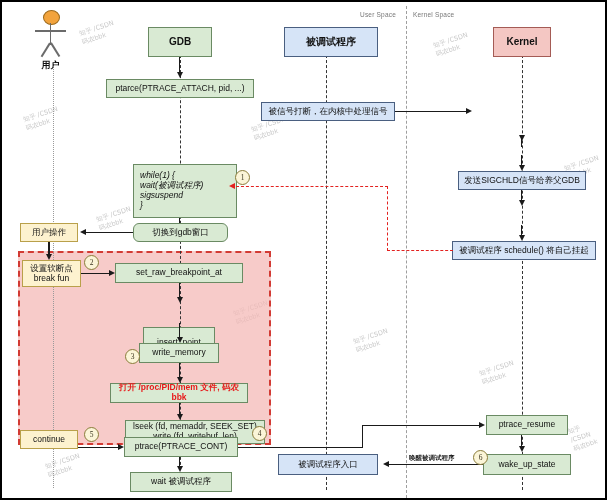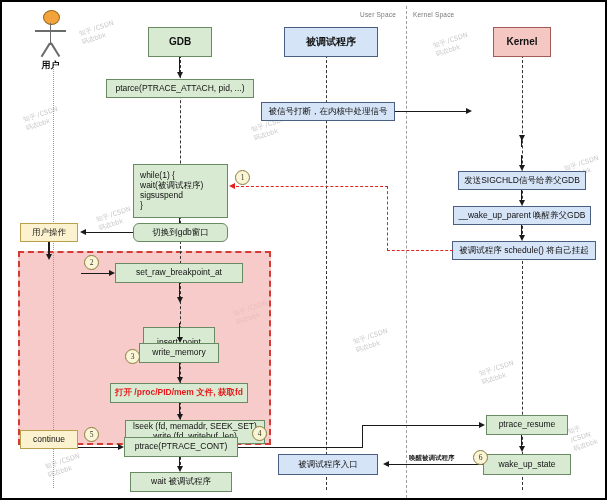--- a/index.html
+++ b/index.html
@@ -107,57 +107,59 @@
   </div>
 
   <div class="box blue lifeline-head" style="left:282px;top:25px;width:94px;height:30px;">被调试程序</div>
   <div class="box green lifeline-head" style="left:146px;top:25px;width:64px;height:30px;">GDB</div>
   <div class="box pink lifeline-head" style="left:491px;top:25px;width:58px;height:30px;">Kernel</div>
 
   <div class="seg v" style="left:177px;top:55px;height:17px;"></div>
   <div class="arrow ar-down" style="left:174.5px;top:70px;"></div>
   <div class="box green" style="left:104px;top:77px;width:148px;height:19px;">ptarce(PTRACE_ATTACH, pid, ...)</div>
 
-  <div class="box green" style="left:131px;top:162px;width:95px;height:54px;text-align:left;justify-content:flex-start;padding-left:6px;">while(1) {
+  <div class="box green" style="left:131px;top:162px;width:104px;height:54px;text-align:left;justify-content:flex-start;padding-left:6px;font-style:italic;">while(1) {
     wait(被调试程序)
     sigsuspend
 }</div>
   <div class="circ" style="left:233px;top:168px;">1</div>
 
   <div class="seg v" style="left:177px;top:216px;height:9px;"></div>
   <div class="box green" style="left:131px;top:221px;width:95px;height:19px;border-radius:6px;">切换到gdb窗口</div>
 
   <div class="box yellow" style="left:18px;top:221px;width:58px;height:19px;">用户操作</div>
   <div class="seg h" style="left:84px;top:230px;width:47px;"></div>
   <div class="arrow ar-left" style="left:78px;top:226.7px;"></div>
 
   <div class="seg v" style="left:46.4px;top:240px;height:14px;"></div>
   <div class="arrow ar-down" style="left:44px;top:252px;"></div>
 
+  <div class="box yellow" style="left:20px;top:258px;width:59px;height:27px;">设置软断点
+break fun</div>
   <div class="circ" style="left:82px;top:253px;">2</div>
 
   <div class="seg h" style="left:79px;top:271px;width:30px;"></div>
   <div class="arrow ar-right" style="left:107px;top:267.7px;"></div>
 
   <div class="box green" style="left:113px;top:261px;width:128px;height:20px;">set_raw_breakpoint_at</div>
   <div class="seg v" style="left:177px;top:281px;height:17px;"></div>
   <div class="arrow ar-down" style="left:174.5px;top:295px;"></div>
 
   <div class="box green" style="left:141px;top:301px;width:72px;height:31px;margin-top:24px;">insert_point</div>
   <div class="seg v" style="left:177px;top:321px;height:17px;"></div>
   <div class="arrow ar-down" style="left:174.5px;top:335px;"></div>
 
   <div class="box green" style="left:137px;top:341px;width:80px;height:20px;">write_memory</div>
   <div class="circ" style="left:123px;top:347px;">3</div>
 
   <div class="seg v" style="left:177px;top:361px;height:17px;"></div>
   <div class="arrow ar-down" style="left:174.5px;top:375px;"></div>
 
   <div class="box green" style="left:108px;top:381px;width:138px;height:20px;">
-    <span class="redtext">打开 /proc/PID/mem 文件, 获取fd</span>
+    <span class="redtext">打开 /proc/PID/mem 文件, 码农bbk</span>
   </div>
   <div class="seg v" style="left:177px;top:401px;height:14px;"></div>
   <div class="arrow ar-down" style="left:174.5px;top:412px;"></div>
 
   <div class="box green" style="left:107px;top:418px;width:140px;height:24px;margin-left:16px;">lseek (fd, memaddr, SEEK_SET)
 write (fd, writebuf, len)</div>
   <div class="circ" style="left:250px;top:424px;">4</div>
 
   <div class="box yellow" style="left:18px;top:428px;width:58px;height:19px;">continue</div>
   <div class="circ" style="left:82px;top:425px;">5</div>
@@ -178,21 +180,20 @@
   <div class="seg v" style="left:519px;top:136px;height:9px;"></div>
   <div class="arrow ar-down" style="left:516.5px;top:133px;"></div>
 
   <div class="seg v" style="left:519px;top:153px;height:13px;"></div>
   <div class="arrow ar-down" style="left:516.5px;top:163px;"></div>
 
   <div class="box blue" style="left:456px;top:169px;width:128px;height:19px;">发送SIGCHLD信号给养父GDB</div>
   <div class="seg v" style="left:519px;top:188px;height:13px;"></div>
   <div class="arrow ar-down" style="left:516.5px;top:198px;"></div>
 
-  <div class="box blue" style="left:451px;top:204px;width:138px;height:19px;">__wake_up_parent 唤醒养父GDB</div>
   <div class="seg v" style="left:519px;top:223px;height:13px;"></div>
   <div class="arrow ar-down" style="left:516.5px;top:233px;"></div>
 
   <div class="box blue" style="left:450px;top:239px;width:144px;height:19px;">被调试程序 schedule() 将自己挂起</div>
 
   <div class="box green" style="left:484px;top:413px;width:82px;height:20px;">ptrace_resume</div>
   <div class="seg v" style="left:519px;top:433px;height:14px;"></div>
   <div class="arrow ar-down" style="left:516.5px;top:444px;"></div>
   <div class="box green" style="left:481px;top:452px;width:88px;height:21px;">wake_up_state</div>
 

